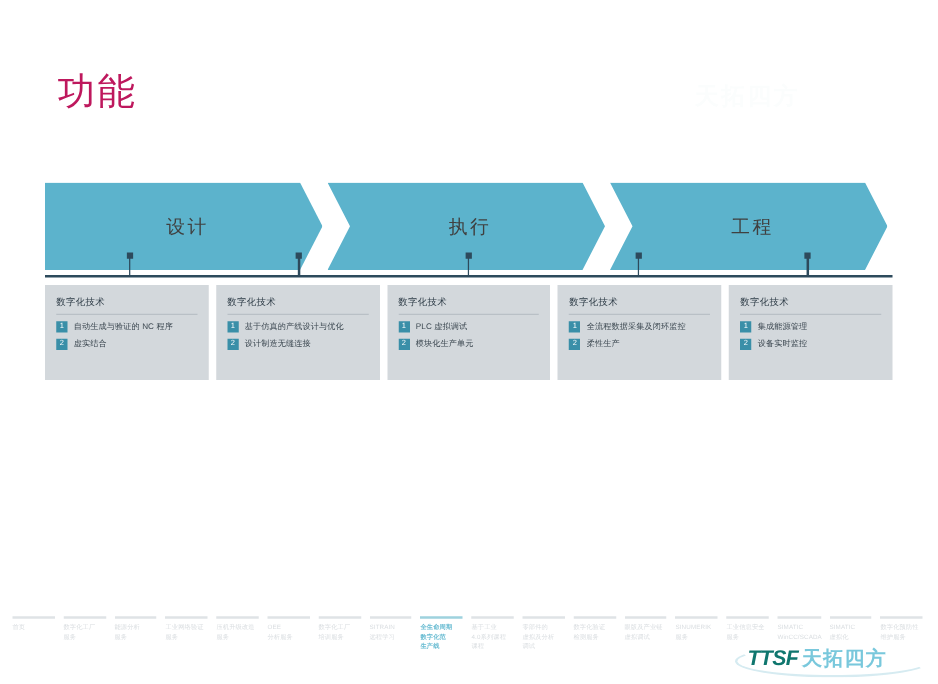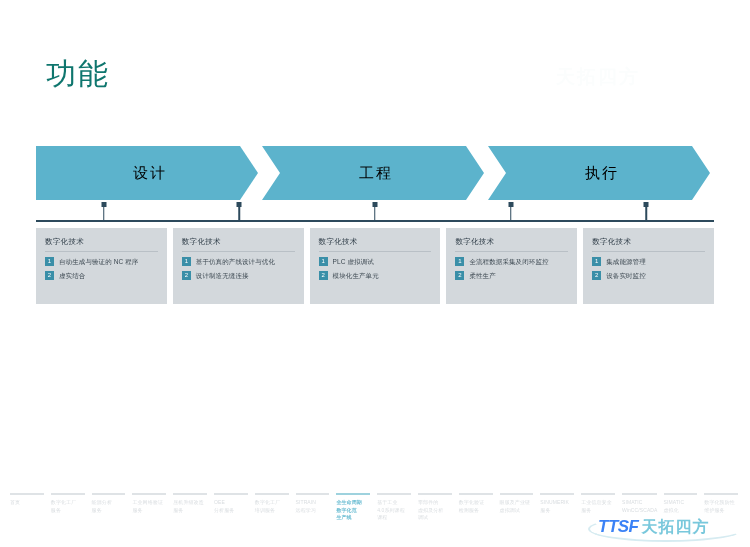--- a/index.html
+++ b/index.html
@@ -21,39 +21,39 @@
     background: #ffffff;
   }
 
   
   .page-title {
     position: absolute;
     left: 46px;
     top: 56px;
     font-size: 30px;
     font-weight: 400;
-    color: #0f766e;
+    color: #be185d;
     letter-spacing: 2px;
     line-height: 1.2;
   }
 
   
   .chevron-row {
     position: absolute;
     left: 36px;
     top: 146px;
     width: 678px;
     height: 54px;
     display: flex;
   }
   .chevron {
     position: relative;
-    height: 54px;
+    height: 70px;
     background: #5cb3cc;
-    color: #000000;
+    color: #404040;
     display: flex;
     align-items: center;
     justify-content: center;
     font-size: 15px;
     letter-spacing: 2px;
     margin-right: 4px;
     flex: 1 1 0;
     -webkit-clip-path: polygon(0 0, calc(100% - 18px) 0, 100% 50%, calc(100% - 18px) 100%, 0 100%, 18px 50%);
     clip-path: polygon(0 0, calc(100% - 18px) 0, 100% 50%, calc(100% - 18px) 100%, 0 100%, 18px 50%);
   }
@@ -219,21 +219,21 @@
     border-radius: 50%;
     border-right-color: transparent;
     border-top-color: transparent;
     opacity: 0.85;
   }
   .wm-ttsf {
     position: relative;
     font-size: 17px;
     font-weight: bold;
     font-style: italic;
-    color: #3b82f6;
+    color: #0f766e;
     letter-spacing: -0.5px;
     margin-left: 10px;
   }
   .wm-cn {
     position: relative;
     font-size: 16px;
     font-weight: bold;
     color: #79c8dc;
     letter-spacing: 1px;
     margin-left: 3px;
@@ -257,24 +257,24 @@
 
   <div class="big-watermark">天拓四方</div>
 
   <div class="page-title">功能</div>
 
   <div class="chevron-row">
     <div class="chevron">
       <span class="chevron-label">设计</span>
     </div>
     <div class="chevron">
+      <span class="chevron-label">执行</span>
+    </div>
+    <div class="chevron">
       <span class="chevron-label">工程</span>
-    </div>
-    <div class="chevron">
-      <span class="chevron-label">执行</span>
     </div>
   </div>
 
   <div class="connector">
     <div class="rail"></div>
     <div class="stem-group">
       <div class="stem-cell">
         <div class="stem-dot"></div>
         <div class="stem-line"></div>
       </div>

